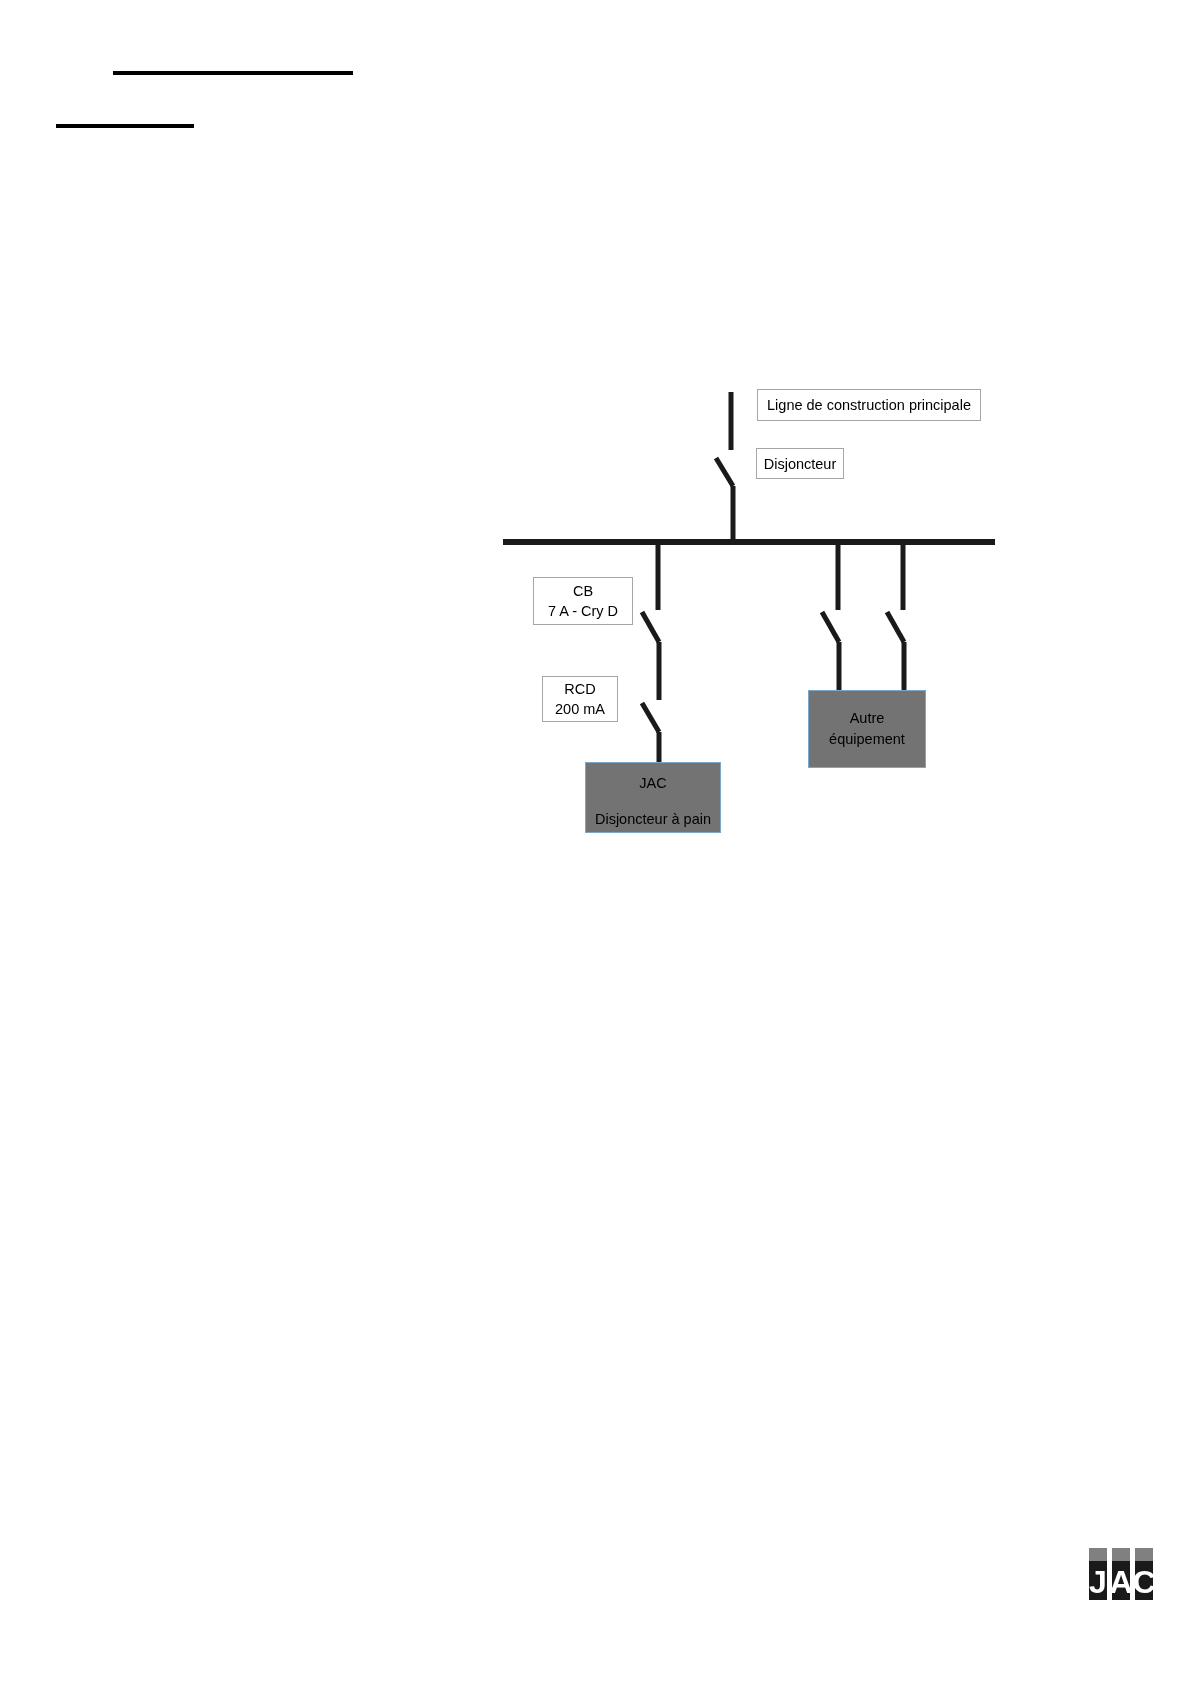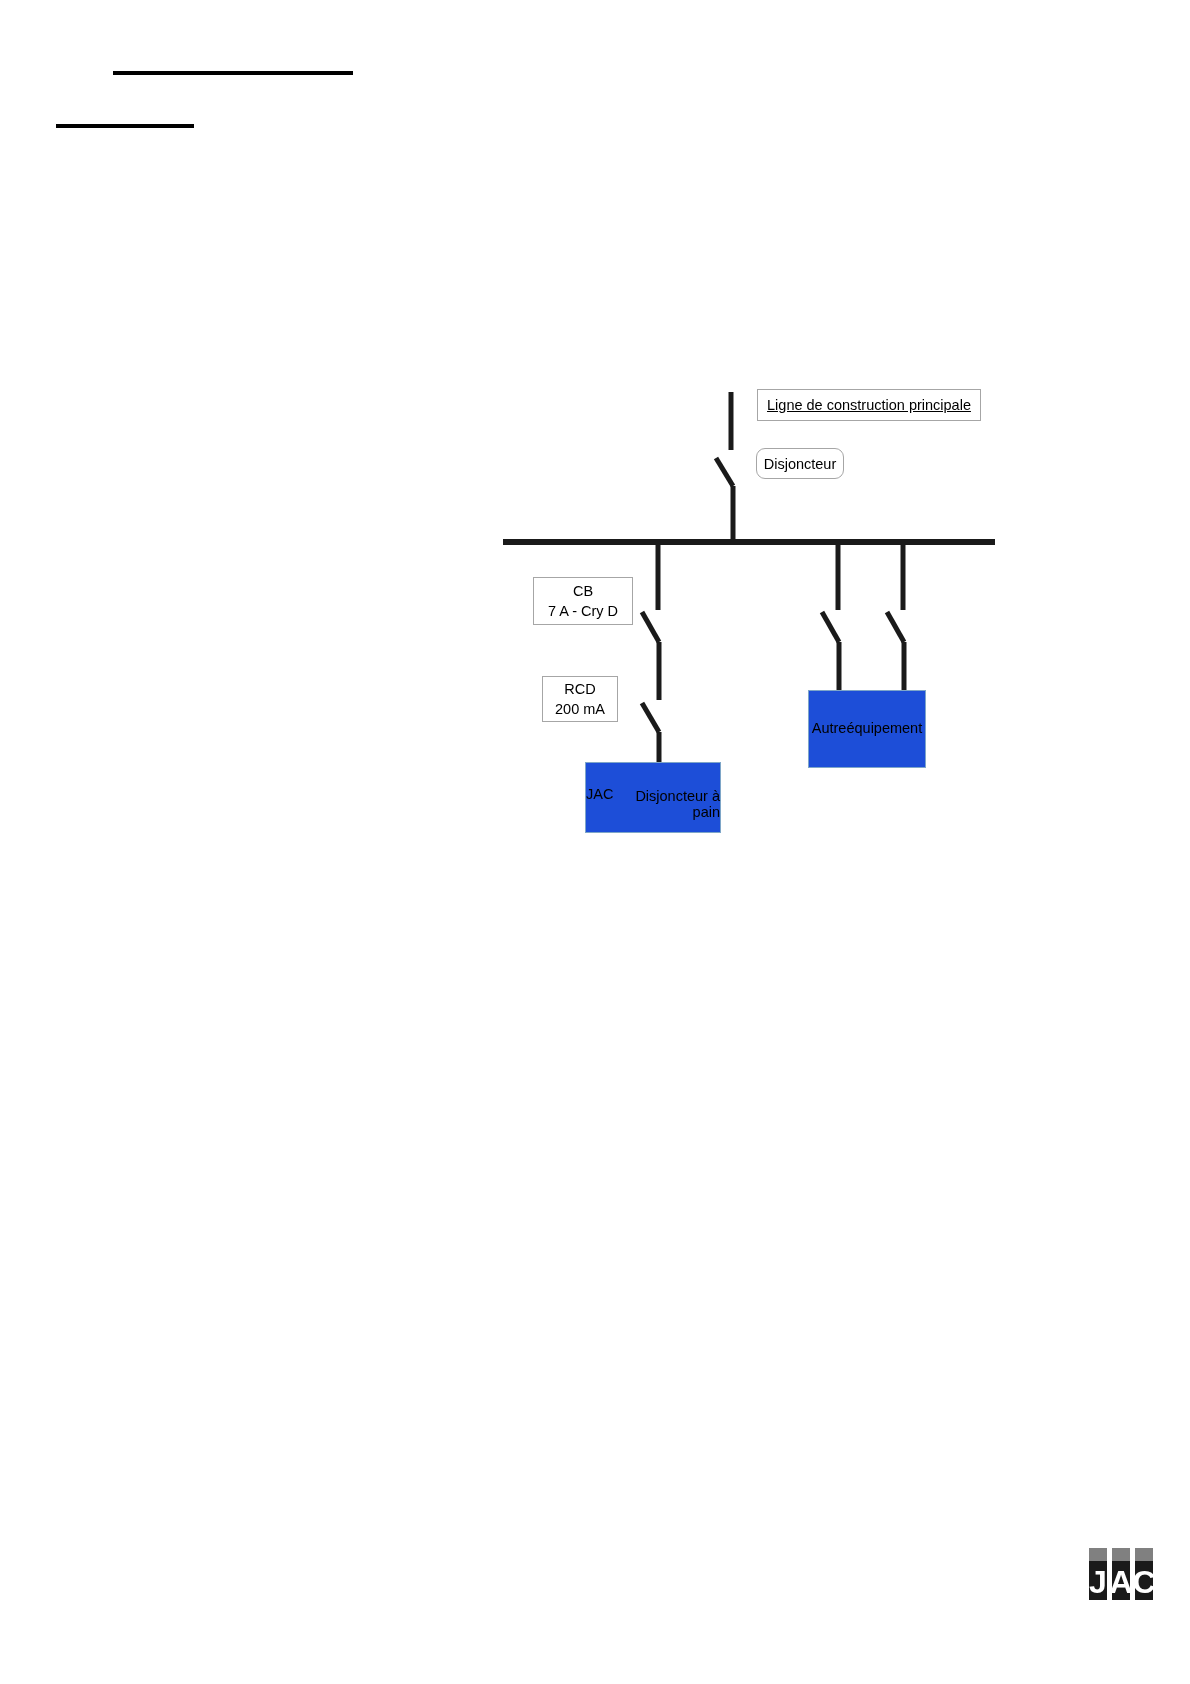--- a/index.html
+++ b/index.html
@@ -48,36 +48,36 @@
     line-height: 1.38;
     color: #000000;
     text-align: center;
     display: flex;
     flex-direction: column;
     align-items: center;
     justify-content: center;
     padding: 3px 8px;
     white-space: nowrap;
   }
-  .callout-main-line { left: 757px; top: 389px;  width: 224px; height: 32px; text-decoration: underline; }
-  .callout-breaker   { left: 756px; top: 448px;  width: 88px;  height: 31px; border-radius: 9px; }
+  .callout-main-line { left: 757px; top: 389px;  width: 224px; height: 32px; }
+  .callout-breaker   { left: 756px; top: 448px;  width: 88px;  height: 31px; }
   .callout-cb        { left: 533px; top: 577px;  width: 100px; height: 48px; padding-left: 8px; }
   .callout-rcd       { left: 542px; top: 676px;  width: 76px;  height: 46px; }
 
   
   .equipment {
     position: absolute;
     box-sizing: border-box;
     border: 1px solid #7ea6c8;
-    background: #1d4ed8;
+    background: #737373;
     font-size: 14.5px;
     color: #000000;
     text-align: right;
     display: flex;
-    flex-direction: row;
+    flex-direction: column;
     align-items: center;
     justify-content: center;
   }
   .equip-jac {
     left: 585px; top: 762px; width: 136px; height: 71px;
     justify-content: flex-start;
     padding-top: 12px;
   }
   .equip-jac .line-1 { margin-bottom: 20px; }
   .equip-other {

